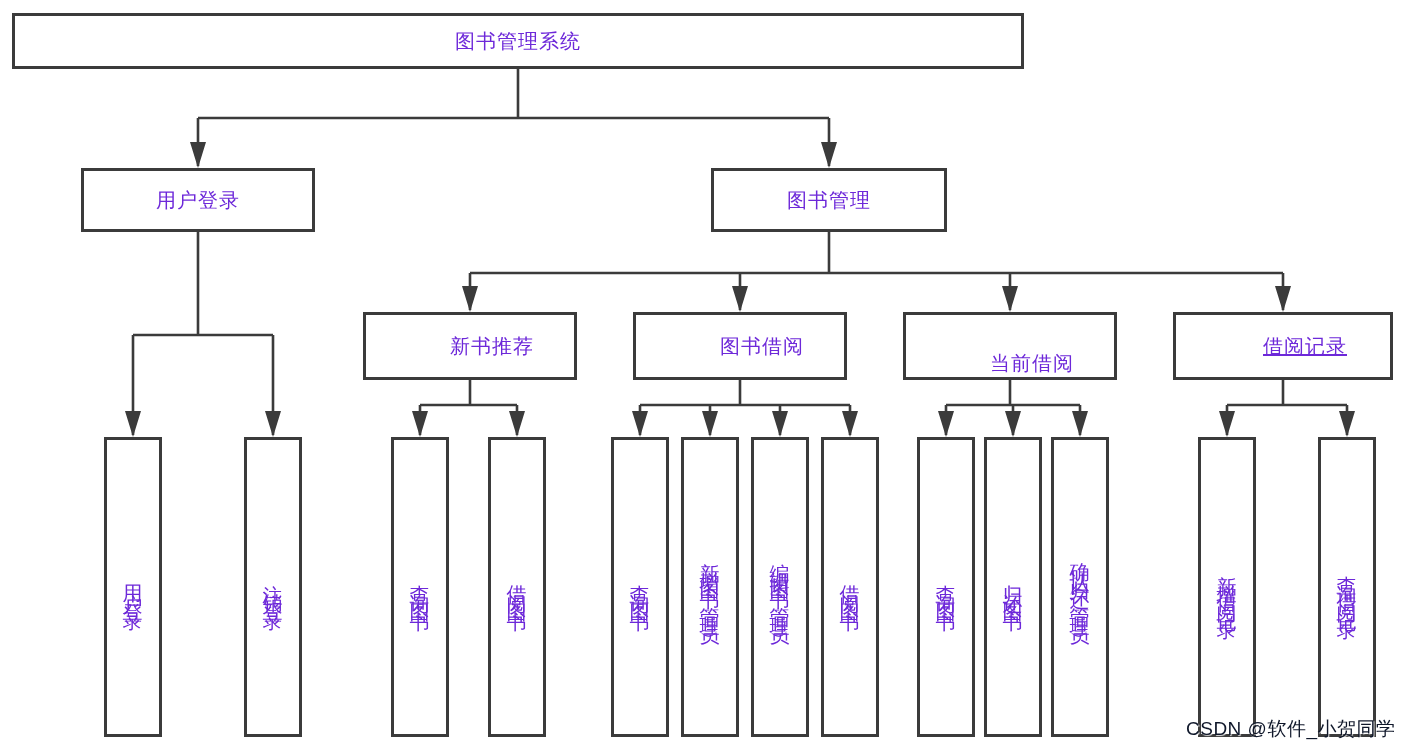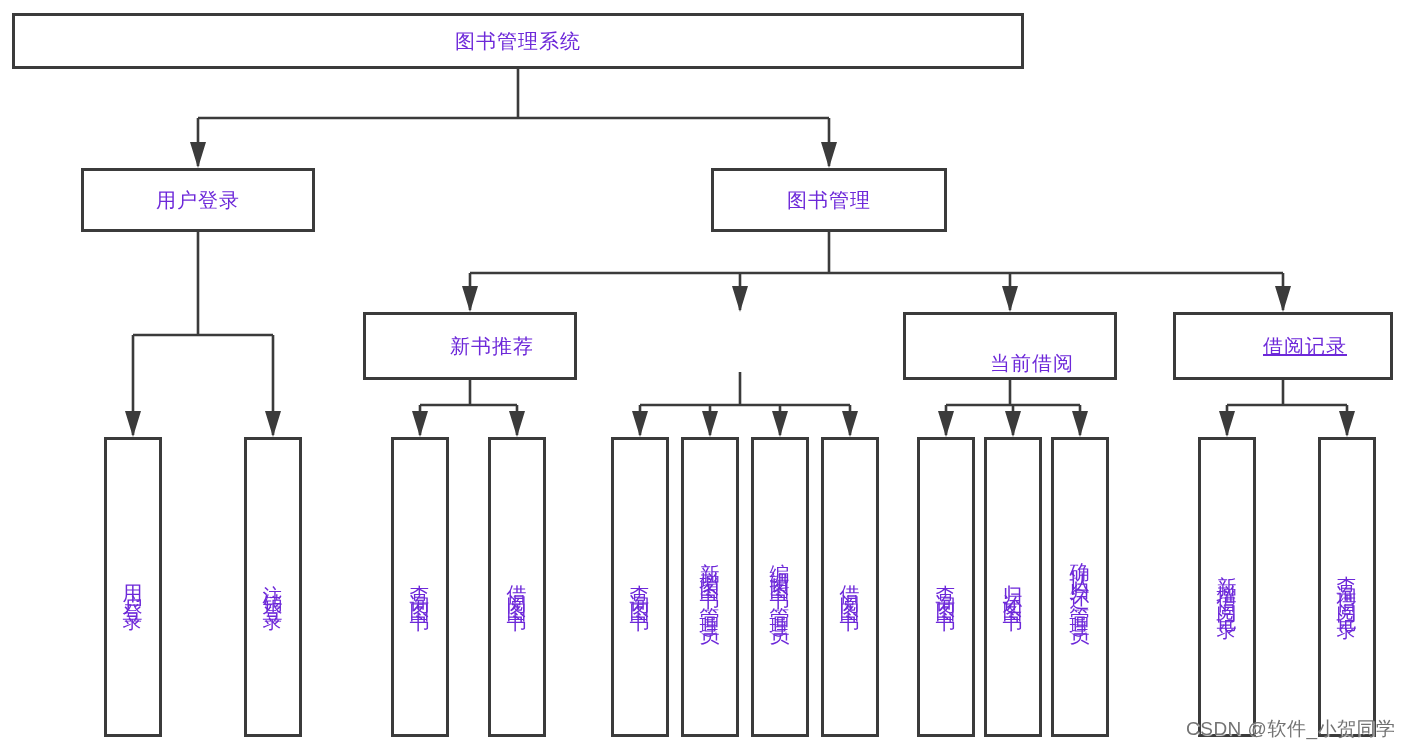--- a/index.html
+++ b/index.html
@@ -38,21 +38,21 @@
     letter-spacing:9px;
     line-height:1.1;
     font-size:20px;
     white-space:nowrap;
   }
   .watermark{
     position:absolute;
     left:1186px;top:716px;
     z-index:2;
     font-size:19px;
-    color:#737373;
+    color:#0f172a;
     letter-spacing:0.5px;
     text-shadow:1px 1px 1px rgba(255,255,255,0.85);
     white-space:nowrap;
   }
 </style>
 </head>
 <body>
 
 <div class="canvas">
 
@@ -84,20 +84,23 @@
 
   <div class="box l2a">
     <span>用户登录</span>
   </div>
   <div class="box l2b">
     <span>图书管理</span>
   </div>
 
   <div class="box l3 l3a">
     <span>新书推荐</span>
+  </div>
+  <div class="box l3 l3b">
+    <span>图书借阅</span>
   </div>
   <div class="box l3 l3c">
     <span>当前借阅</span>
   </div>
   <div class="box l3 l3d">
     <span>借阅记录</span>
   </div>
 
   <div class="box leaf" style="left:104px;">
     <span>用户登录</span>

